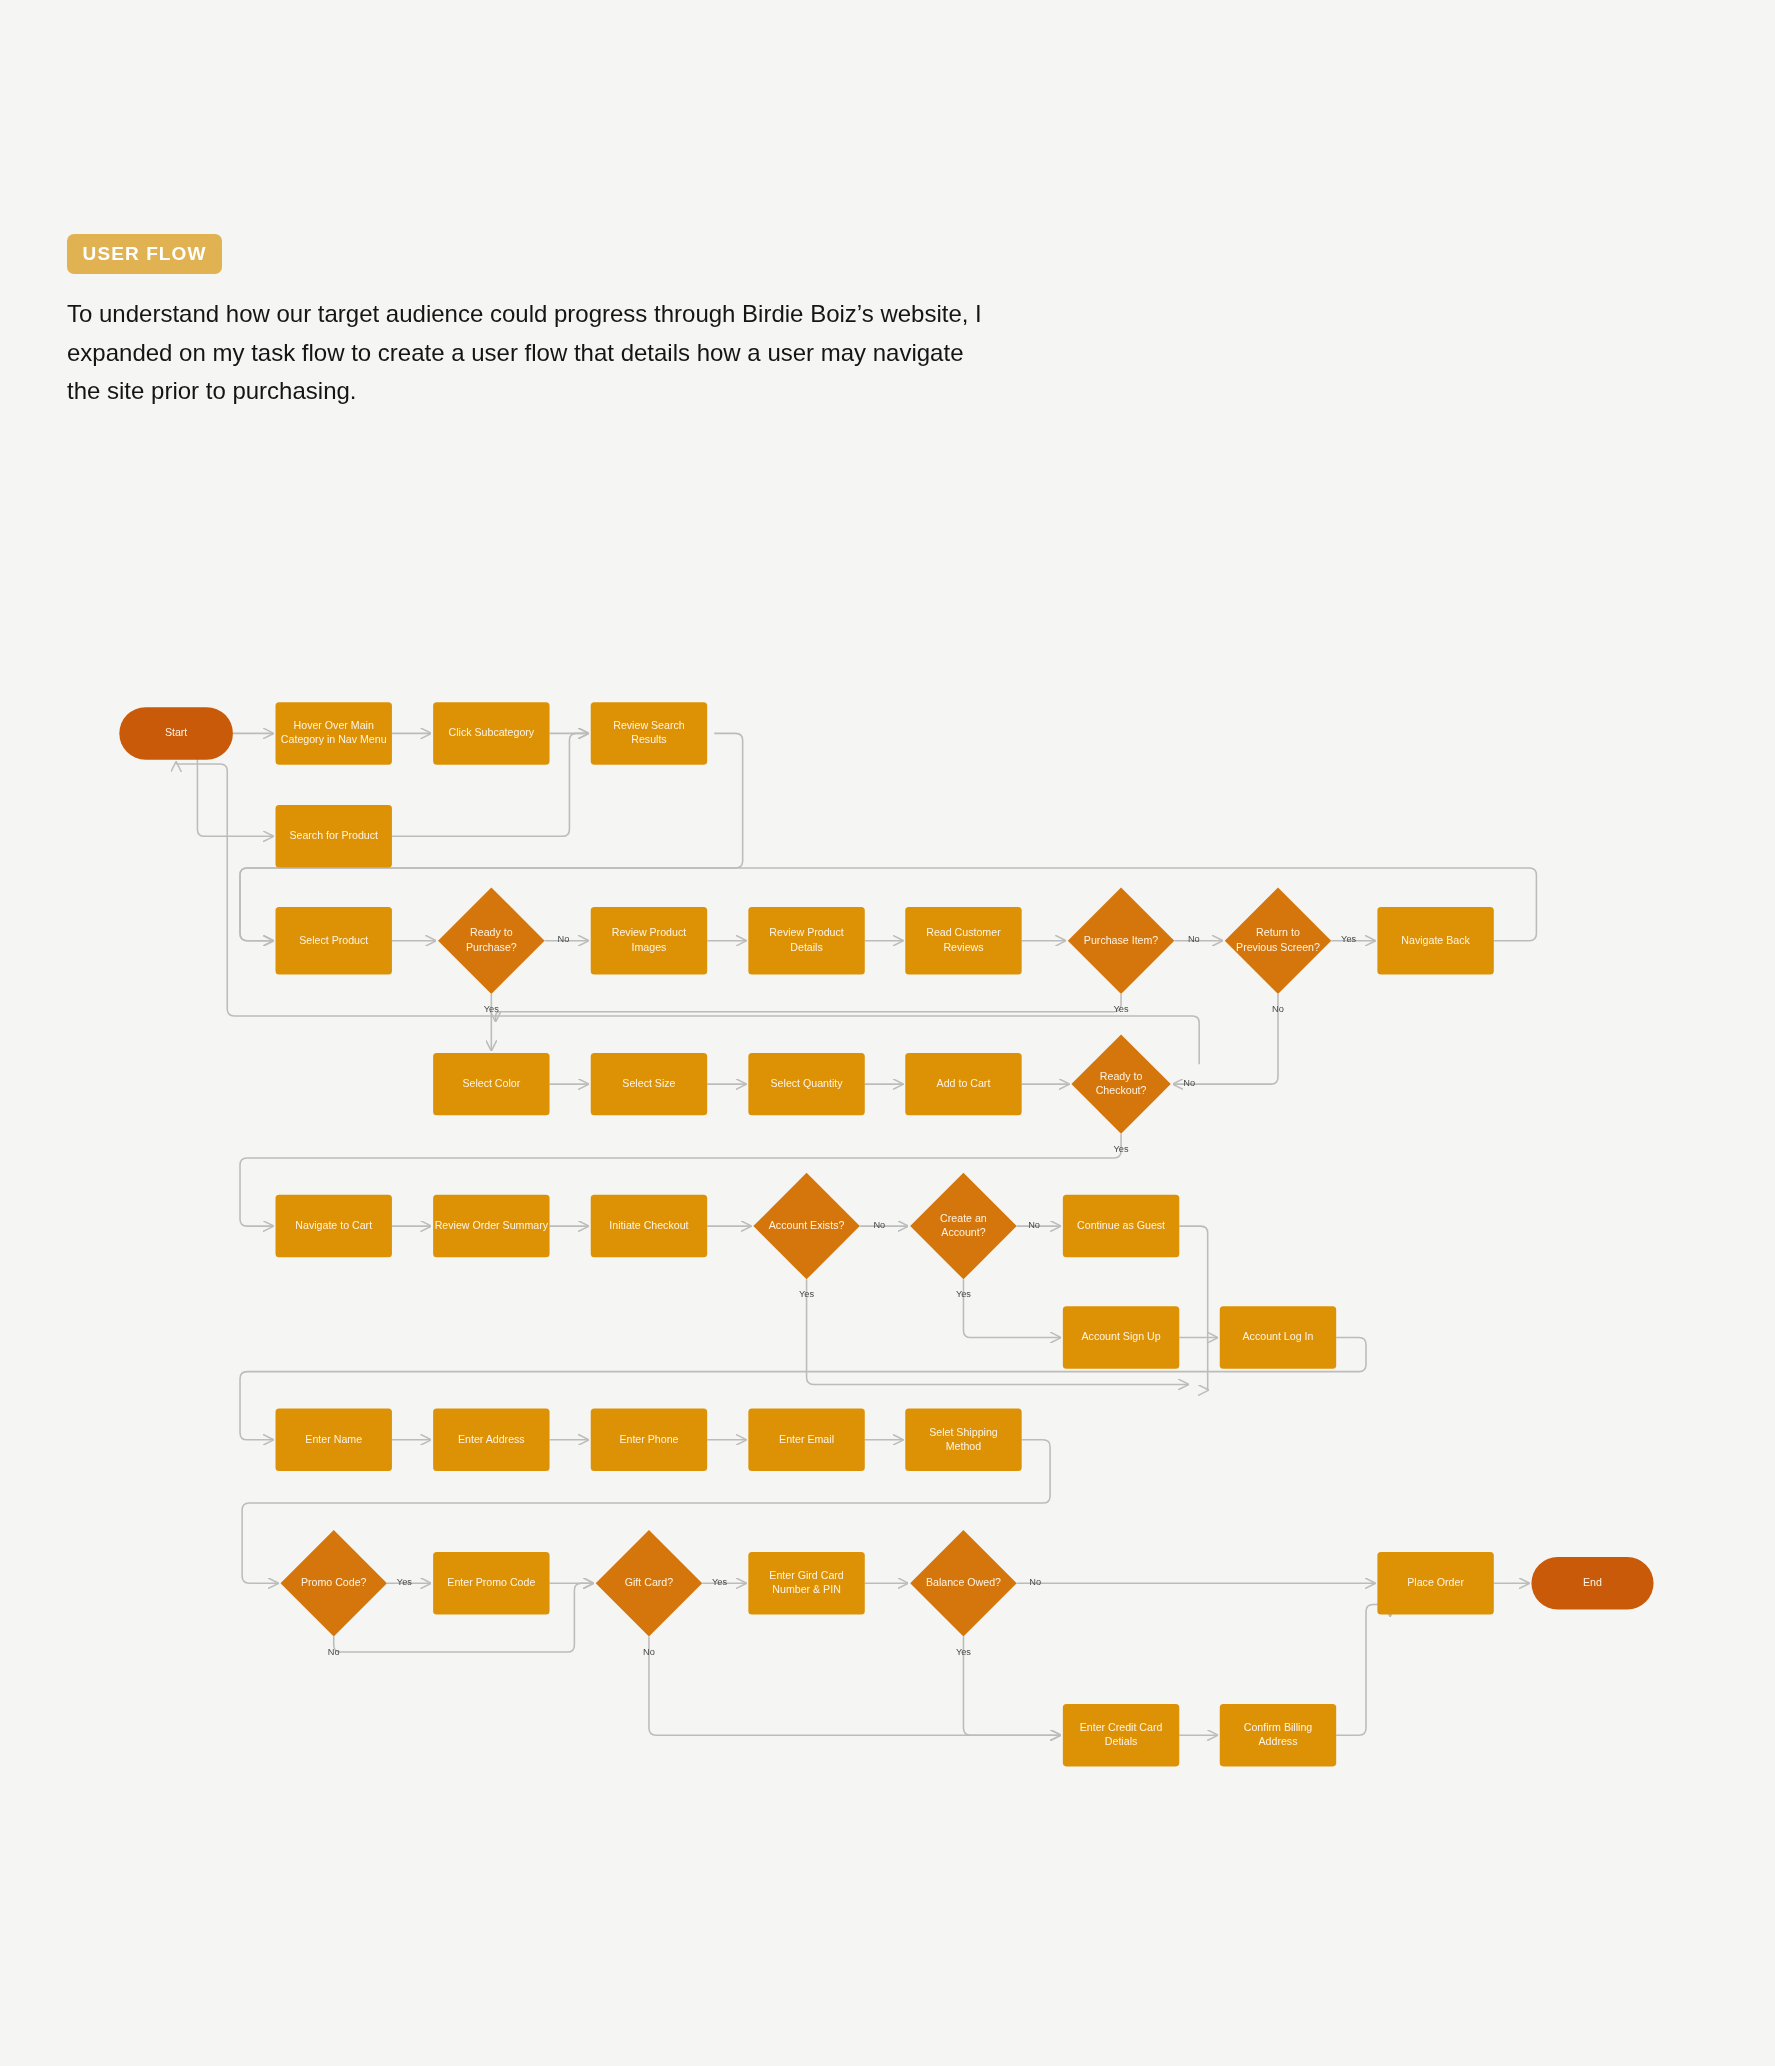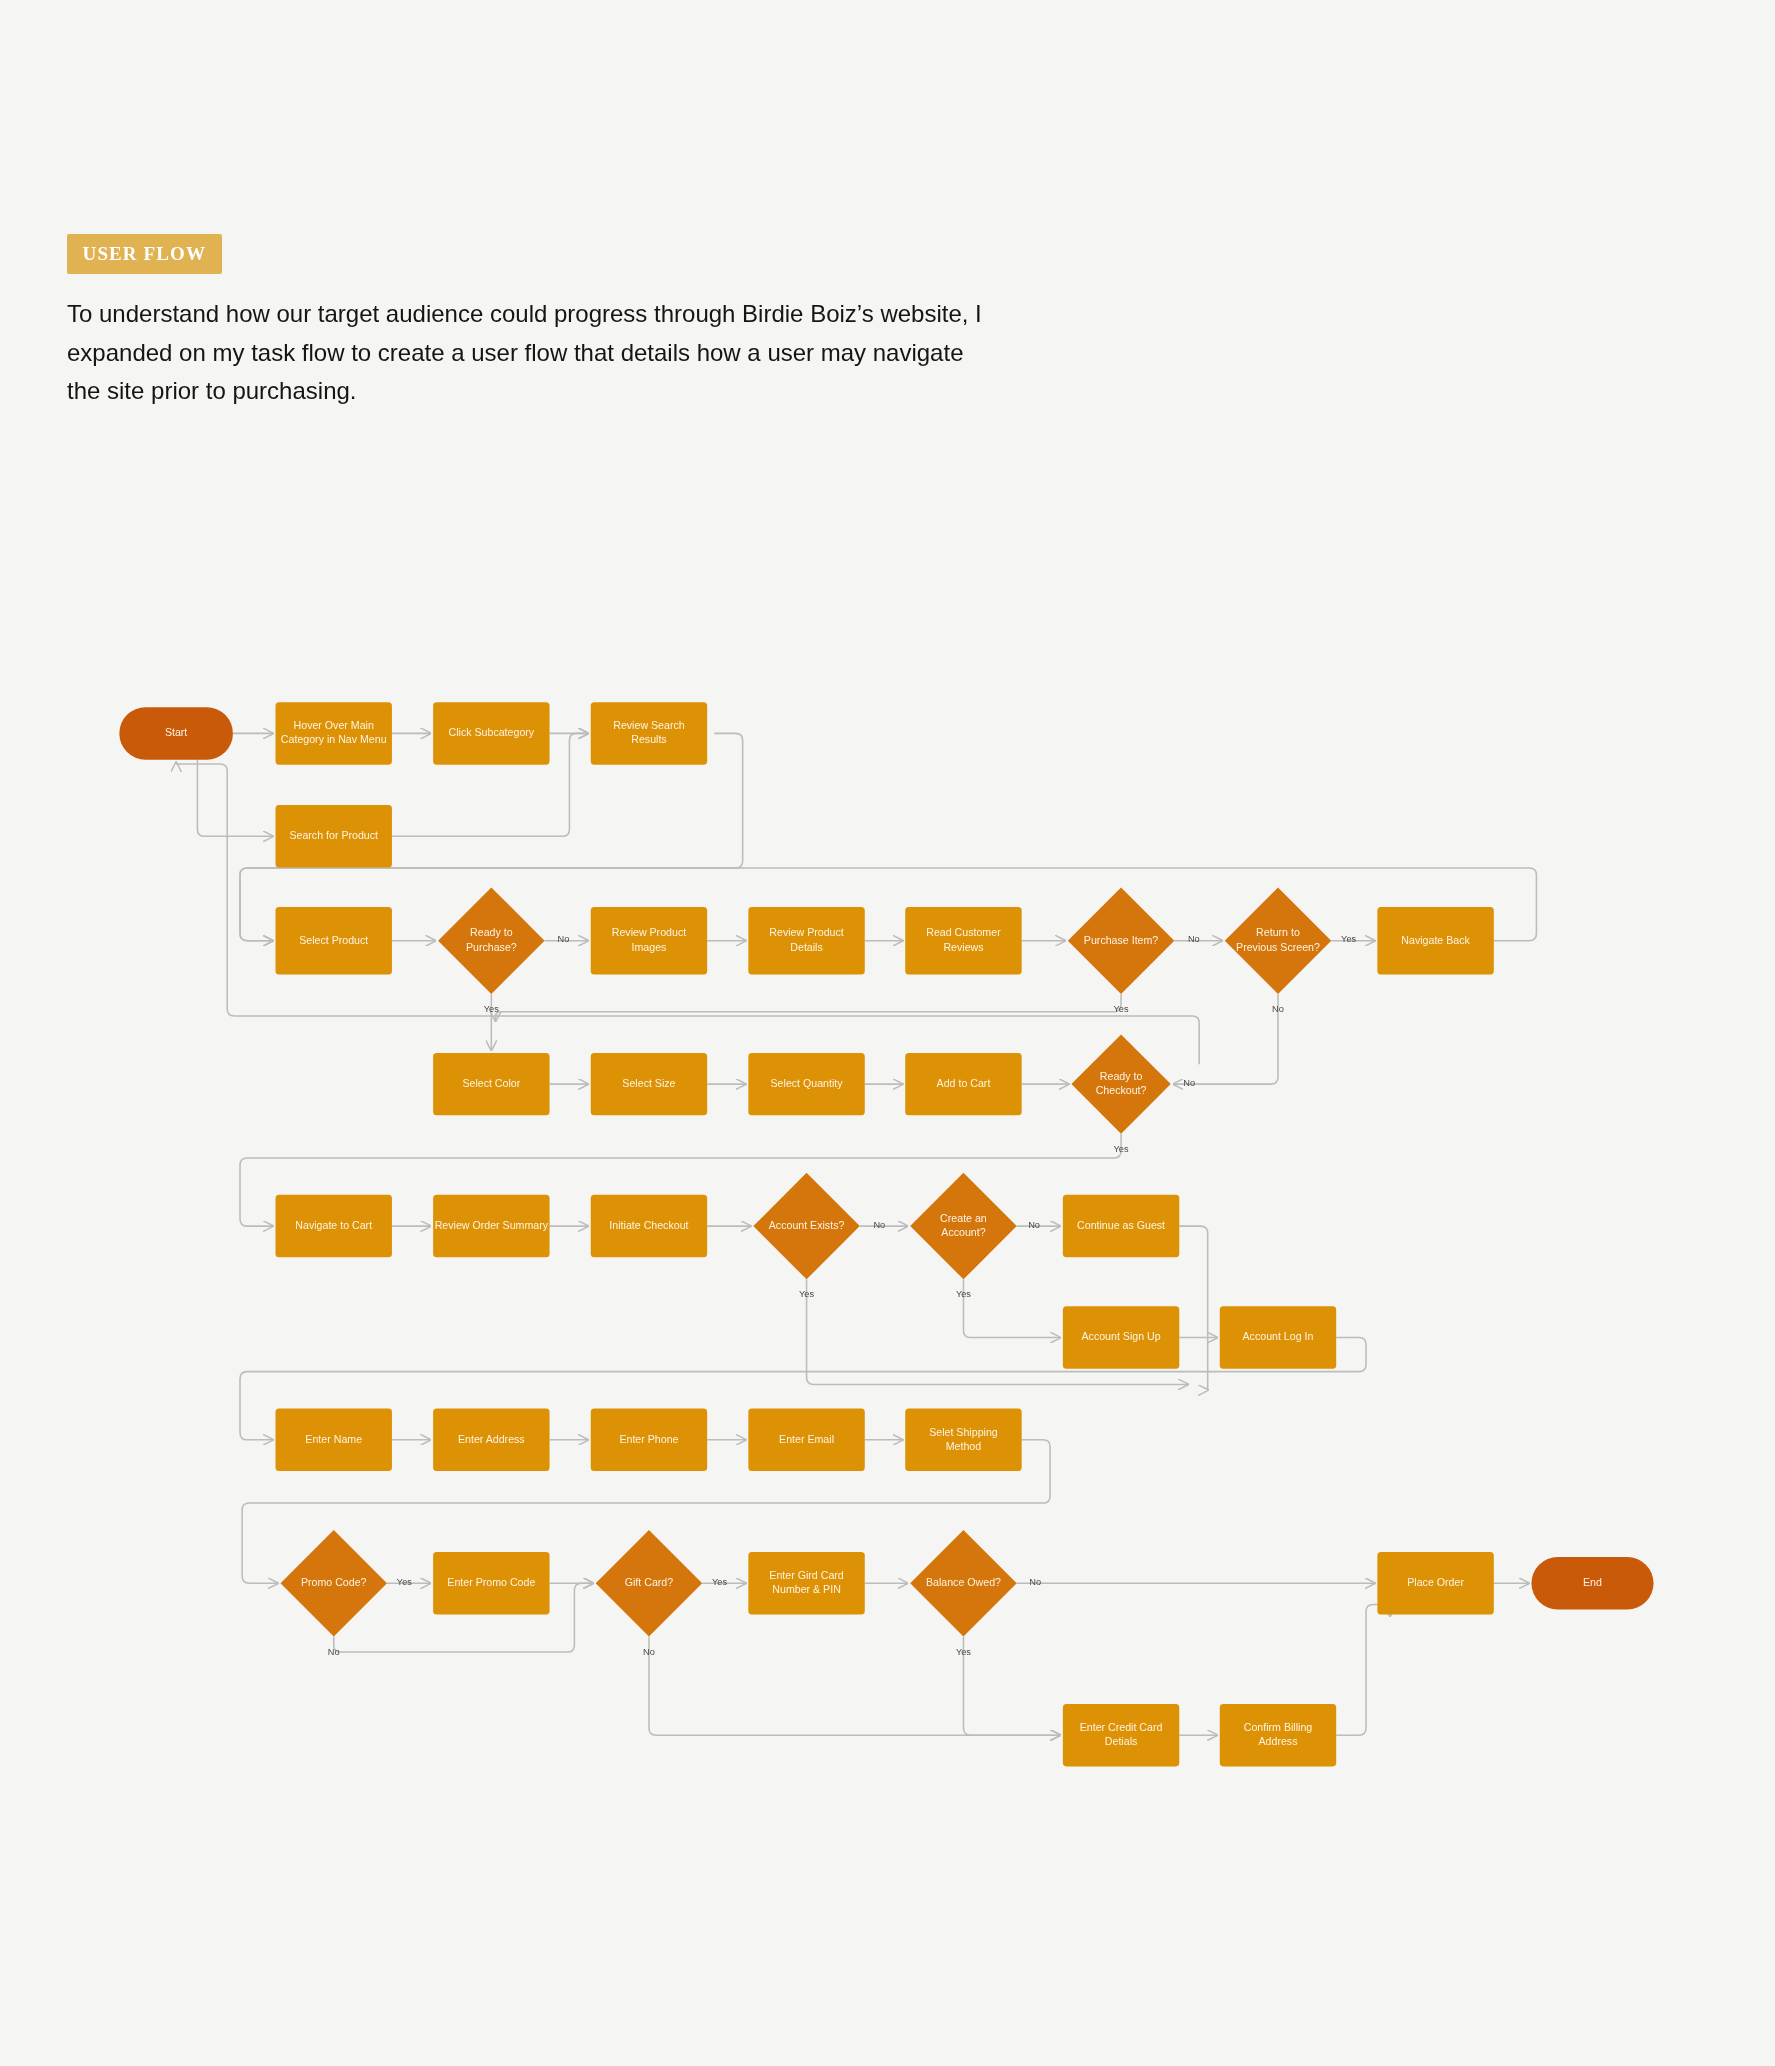--- a/index.html
+++ b/index.html
@@ -17,23 +17,22 @@
   .header { position:absolute; left:67px; top:234px; width:994px; }
 
   .badge {
     display:inline-block;
     background:#E0B252;
     color:#ffffff;
     font-weight:bold;
     font-size:19px;
     letter-spacing:1.1px;
     padding:10px 15.6px 10.7px 15.6px;
-    border-radius:2px;
+    border-radius:7px;
     line-height:1;
-    font-family:Liberation Serif, serif;
   }
 
   .title {
     font-family:"Liberation Serif", serif;
     font-weight:bold;
     font-size:59px;
     color:#111111;
     margin:31px 0 0 0;
     letter-spacing:-0.4px;
     line-height:1.05;

